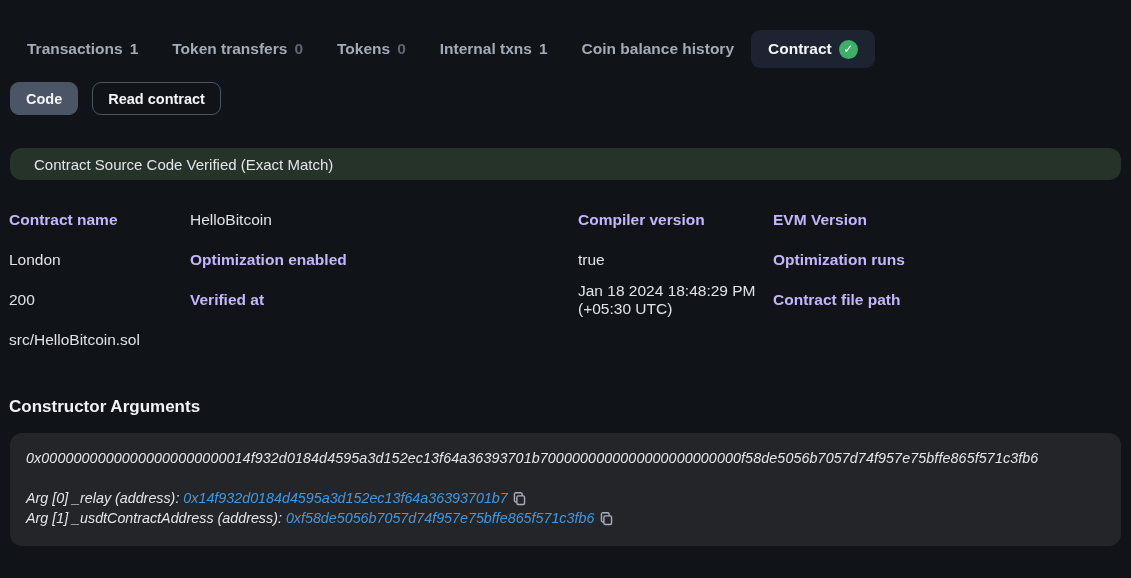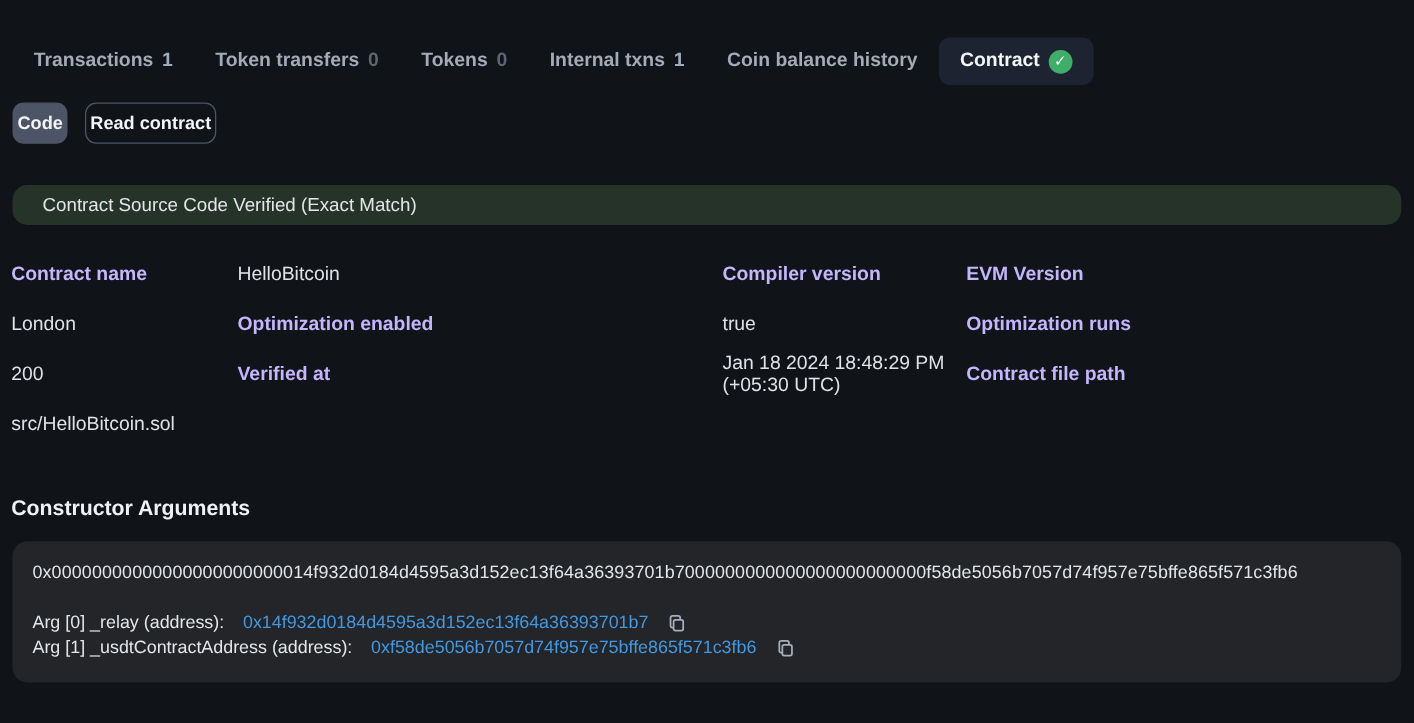--- a/index.html
+++ b/index.html
@@ -27,21 +27,21 @@
   .tab.selected { background: #1d2330; color: #f3f5f7; }
   .check-badge {
     width: 19px; height: 19px; border-radius: 50%;
     background: #3fae68; color: #ffffff;
     display: inline-flex; align-items: center; justify-content: center;
     font-size: 12px; font-weight: 700; line-height: 1;
   }
   
   .subtabs { display: flex; align-items: center; gap: 14px; padding: 4px 10px 0 10px; }
   .btn {
-    height: 33px; padding: 0 3px; border-radius: 9px;
+    height: 33px; padding: 0 15px; border-radius: 9px;
     display: inline-flex; align-items: center; justify-content: center;
     font-size: 14.5px; font-weight: 600; color: #f3f5f7;
     background: transparent; border: 1px solid #4d5564; cursor: pointer;
     white-space: nowrap;
   }
   .btn.selected { background: #4c5565; border-color: #4c5565; }
   
   .banner {
     margin: 33px 10px 0 10px; height: 32px;
     background: #263329; border-radius: 12px;
@@ -61,29 +61,30 @@
   .info-value { font-weight: 400; color: #dfe2e7; }
   
   .ctor-title {
     padding-left: 9px; margin-top: 37px;
     font-size: 17px; font-weight: 700; color: #f0f2f5;
   }
   .ctor-box {
     margin: 16px 10px 0 10px;
     background: #232528; border-radius: 12px;
     padding: 17px 16px 20px 16px;
+    font-style: italic;
   }
   .ctor-raw {
     font-size: 14.3px; color: #e3e6ea;
     white-space: nowrap; overflow: hidden;
     letter-spacing: 0.1px;
   }
   .ctor-args { margin-top: 24px; display: flex; flex-direction: column; gap: 4px; }
   .arg-line {
-    display: flex; align-items: flex-start; gap: 15px;
+    display: flex; align-items: flex-start; gap: 4px;
     font-size: 14.3px; color: #e3e6ea; white-space: nowrap;
   }
   .arg-link { color: #4299e1; text-decoration: none; cursor: pointer; }
   .copy-btn {
     display: inline-flex; align-items: center; justify-content: center;
     width: 16px; height: 16px; cursor: pointer; color: #a9afba;
   }
   .copy-btn svg { display: block; }
 </style>
 </head>

